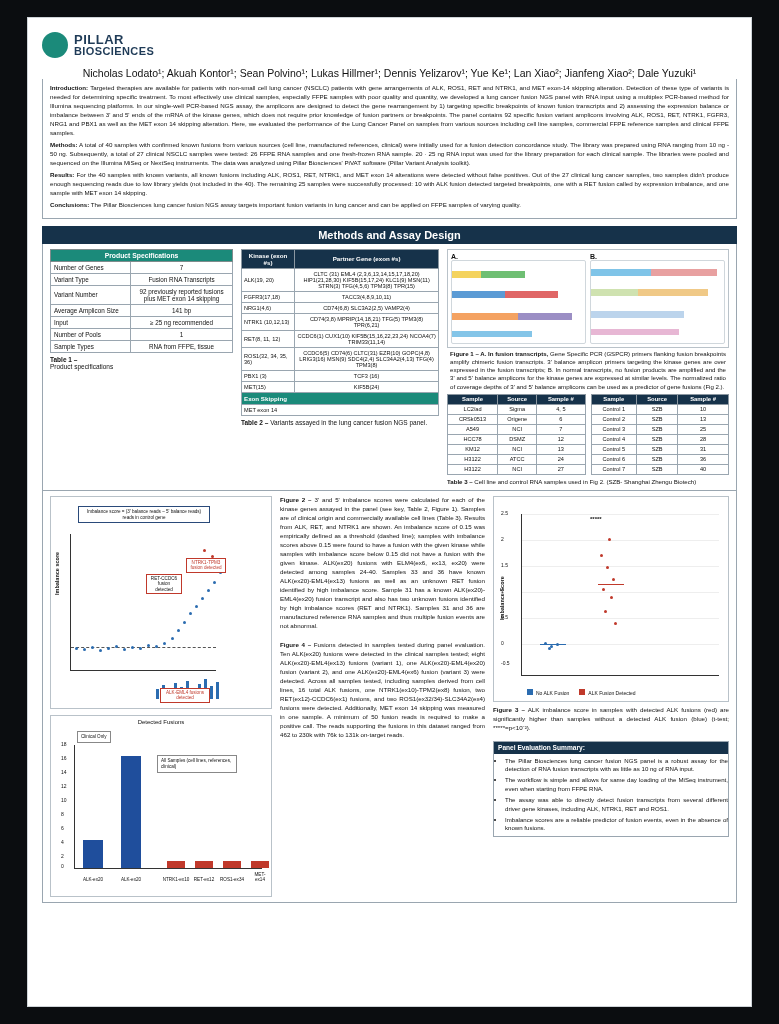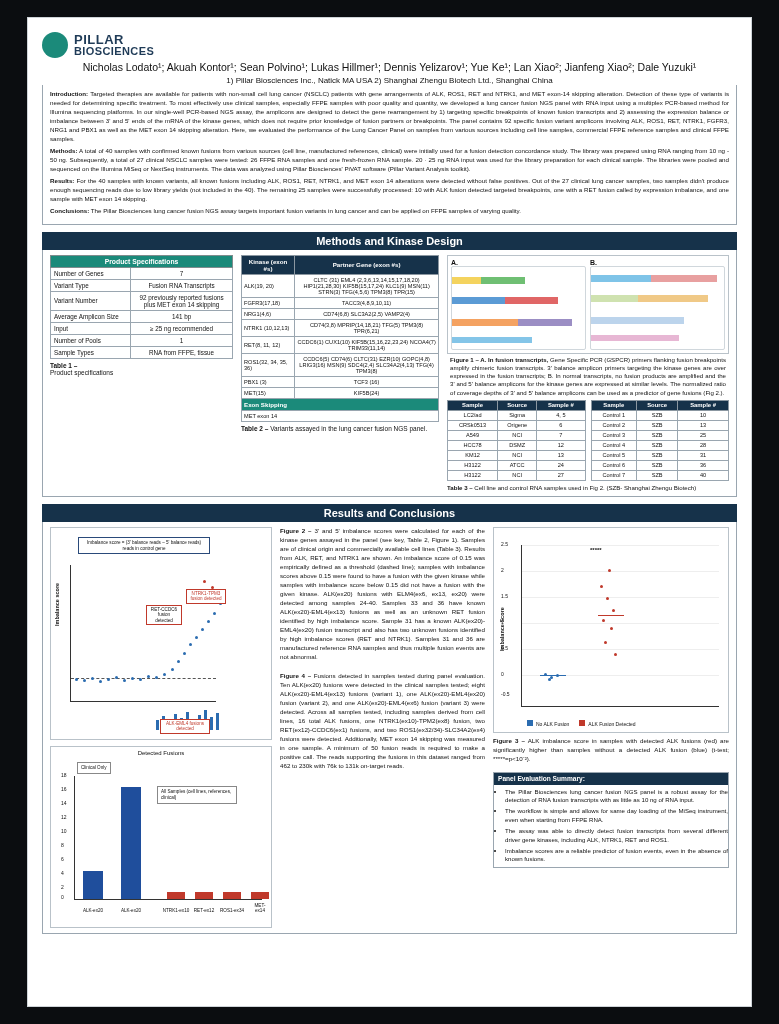--- a/index.html
+++ b/index.html
@@ -30,21 +30,21 @@
     color:#fff; font-size:15px; font-weight:bold; font-family:"Liberation Serif", serif;
   }
   .logo-text { line-height:1.0; }
   .logo-text .l1 { font-size:13px; font-weight:bold; color:#1f3b57; letter-spacing:.5px;}
   .logo-text .l2 { font-size:11px; font-weight:bold; color:#1f3b57; letter-spacing:.4px;}
   .title {
     flex:1; text-align:center;
     font-size:19px; font-weight:bold; color:#16324a;
     padding-top:5px; line-height:1.15;
   }
-  .authors { text-align:center; font-size:10.5px; margin-top:3px; color:#111; }
+  .authors { text-align:center; font-size:10.5px; margin-top:9px; color:#111; }
   .email { text-align:center; font-size:9px; margin-top:2px; }
   .email a { color:#1a5fb4; text-decoration:underline; }
   .affil { text-align:center; font-size:8px; margin-top:3px; color:#111; }
 
   
   .bar {
     background:#16324a; color:#fff; text-align:center;
     font-size:11px; font-weight:bold; padding:3px 0;
     margin-top:7px;
   }
@@ -183,32 +183,31 @@
       <div class="logo-wrap">
         <div class="logo-mark"></div>
         <div class="logo-text">
           <div class="l1">PILLAR</div>
           <div class="l2">BIOSCIENCES</div>
         </div>
       </div>
     </div>
 
     <div class="authors">Nicholas Lodato¹; Akuah Kontor¹; Sean Polvino¹; Lukas Hillmer¹; Dennis Yelizarov¹; Yue Ke¹; Lan Xiao²; Jianfeng Xiao²; Dale Yuzuki¹</div>
-    <div class="affil">1) Pillar Biosciences Inc., Natick MA USA 2) Shanghai Zhengu Biotech Ltd., Shanghai China</div>
 
     <div class="panel">
       <div class="abs">
         <p><b>Introduction:</b><span> Targeted therapies are available for patients with non-small cell lung cancer (NSCLC) patients with gene arrangements of ALK, ROS1, RET and NTRK1, and MET exon-14 skipping alteration. Detection of these type of variants is needed for determining specific treatment. To most effectively use clinical samples, especially FFPE samples with poor quality and quantity, we developed a lung cancer fusion NGS panel with RNA input using a multiplex PCR-based method for Illumina sequencing platforms. In our single-well PCR-based NGS assay, the amplicons are designed to detect the gene rearrangement by 1) targeting specific breakpoints of known fusion transcripts and 2) assessing the expression balance or imbalance between 3' and 5' ends of the mRNA of the kinase genes, which does not require prior knowledge of fusion partners or breakpoints. The panel contains 92 specific fusion variant amplicons involving ALK, ROS1, RET, NTRK1, FGFR3, NRG1 and PBX1 as well as the MET exon 14 skipping alteration. Here, we evaluated the performance of the Lung Cancer Panel on samples from various sources including cell line samples, commercial FFPE reference samples and clinical FFPE samples.</span></p>
         <p><b>Methods:</b><span> A total of 40 samples with confirmed known fusions from various sources (cell line, manufactured references, clinical) were initially used for a fusion detection concordance study. The library was prepared using RNA ranging from 10 ng - 50 ng. Subsequently, a total of 27 clinical NSCLC samples were tested: 26 FFPE RNA samples and one fresh-frozen RNA sample. 20 · 25 ng RNA input was used for the library preparation for each clinical sample. The libraries were pooled and sequenced on the Illumina MiSeq or NextSeq instruments. The data was analyzed using Pillar Biosciences' PiVAT software (Pillar Variant Analysis toolkit).</span></p>
         <p><b>Results:</b><span> For the 40 samples with known variants, all known fusions including ALK, ROS1, RET, NTRK1, and MET exon 14 alterations were detected without false positives. Out of the 27 clinical lung cancer samples, two samples didn't produce enough sequencing reads due to low library yields (not included in the 40). The remaining 25 samples were successfully processed: 10 with ALK fusion detected targeted breakpoints, one with a RET fusion called by expression imbalance, and one sample with MET exon 14 skipping.</span></p>
         <p><b>Conclusions:</b><span> The Pillar Biosciences lung cancer fusion NGS assay targets important fusion variants in lung cancer and can be applied on FFPE samples of varying quality.</span></p>
       </div>
     </div>
 
-    <div class="bar">Methods and Kinase Design</div>
+    <div class="bar">Methods and Assay Design</div>
     <div class="panel">
       <div class="methods-grid">
 
         <div class="col-left">
           <table class="t1">
             <thead>
               <tr>
                   <th colspan="2">Product Specifications</th>
                 </tr>
             </thead>
@@ -414,21 +413,20 @@
               </tbody>
             </table>
           </div>
           <div class="cap" style="font-size:6.1px;">
             <b>Table 3 –</b><span> Cell line and control RNA samples used in Fig 2. (SZB- Shanghai Zhengu Biotech)</span>
           </div>
         </div>
       </div>
     </div>
 
-    <div class="bar">Results and Conclusions</div>
     <div class="panel">
       <div class="res-grid">
 
         <div class="res-left">
           <div class="chartbox">
             <div class="fig2-wrap">
               <div class="fig2-note">Imbalance score = (3' balance reads – 5' balance reads) reads in control gene</div>
               <div class="axis-y-label">Imbalance score</div>
               <div class="plot">
                 <div class="dash" style="bottom:22px;"></div>

